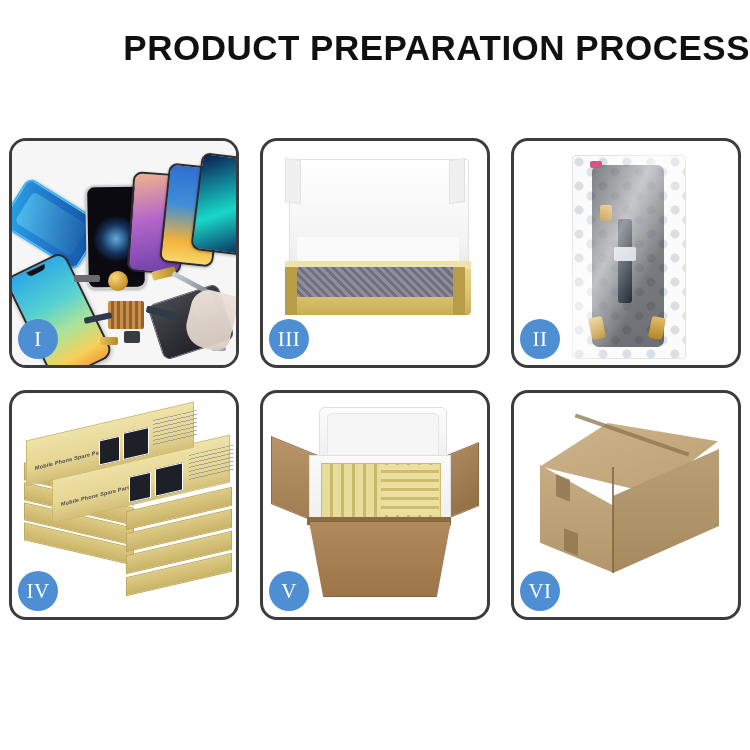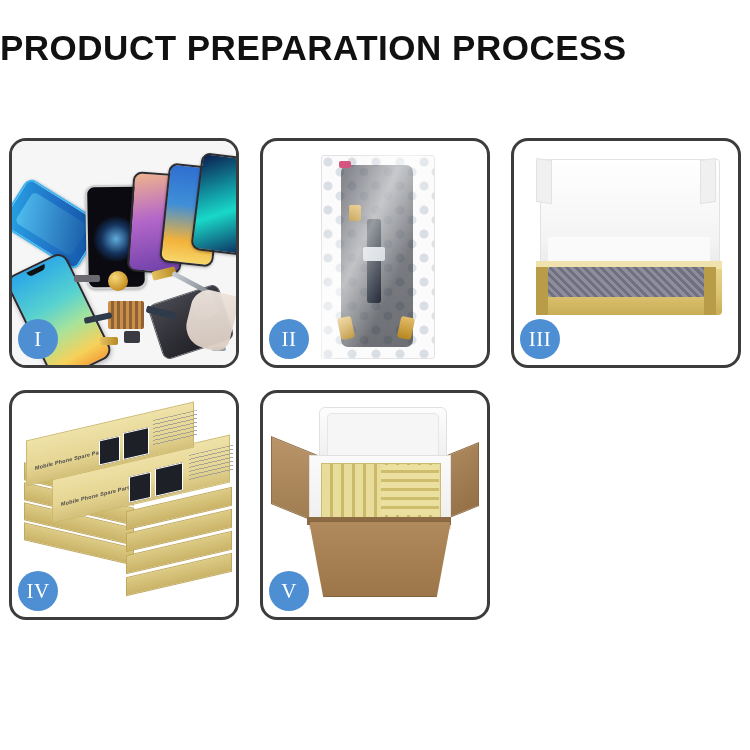--- a/index.html
+++ b/index.html
@@ -10,21 +10,21 @@
   body {
     width: 750px;
     height: 750px;
     font-family: "Liberation Sans", sans-serif;
     overflow: hidden;
     position: relative;
   }
 
   
   .header {
-    text-align: left;
+    text-align: right;
     padding-top: 30px;
   }
   .page-title {
     font-family: "Liberation Sans", sans-serif;
     font-size: 35px;
     font-weight: 700;
     letter-spacing: 0.5px;
     color: #111111;
     line-height: 1.0;
     margin: 0;
@@ -430,46 +430,46 @@
       <div class="part" style="left:112px;top:190px;width:16px;height:12px;background:#3a3a42;"></div>
       <div class="part" style="right:10px;top:206px;width:14px;height:4px;background:#9aa0a8;"></div>
       <div class="tweezer"></div>
       <div class="hand"></div>
     </div>
     <div class="badge">I</div>
   </div>
 
   <div class="panel">
     <div class="panel-stage">
+      <div class="p3-lid"></div>
+      <div class="p3-lid-tab-l"></div>
+      <div class="p3-lid-tab-r"></div>
+      <div class="p3-foamback"></div>
+      <div class="p3-tray"></div>
+      <div class="p3-tray-lip"></div>
+      <div class="p3-tray-inner"></div>
+      <div class="p3-edge-l"></div>
+      <div class="p3-edge-r"></div>
+    </div>
+    <div class="badge">III</div>
+  </div>
+
+  <div class="panel">
+    <div class="panel-stage">
       <div class="p2-bag"></div>
       <div class="p2-lcd"></div>
       <div class="p2-flex"></div>
       <div class="p2-conn"></div>
       <div class="p2-gold1"></div>
       <div class="p2-gold2"></div>
       <div class="p2-gold3"></div>
       <div class="p2-pink"></div>
       <div class="p2-sheen"></div>
     </div>
     <div class="badge">II</div>
-  </div>
-
-  <div class="panel">
-    <div class="panel-stage">
-      <div class="p3-lid"></div>
-      <div class="p3-lid-tab-l"></div>
-      <div class="p3-lid-tab-r"></div>
-      <div class="p3-foamback"></div>
-      <div class="p3-tray"></div>
-      <div class="p3-tray-lip"></div>
-      <div class="p3-tray-inner"></div>
-      <div class="p3-edge-l"></div>
-      <div class="p3-edge-r"></div>
-    </div>
-    <div class="badge">III</div>
   </div>
 
   <div class="panel">
     <div class="panel-stage">
       <div class="p4-stack">
 
         <div class="p4-side" style="left:2px;top:120px;width:108px;height:16px;transform:skewY(13deg);"></div>
         <div class="p4-side" style="left:2px;top:100px;width:108px;height:16px;transform:skewY(13deg);"></div>
         <div class="p4-side" style="left:2px;top:80px;width:108px;height:16px;transform:skewY(13deg);"></div>
         <div class="p4-side" style="left:2px;top:60px;width:108px;height:16px;transform:skewY(13deg);"></div>
@@ -505,14 +505,26 @@
       <div class="p5-flap-r"></div>
       <div class="p5-foambody"></div>
       <div class="p5-content"></div>
       <div class="p5-content2"></div>
       <div class="p5-rim"></div>
       <div class="p5-front"></div>
     </div>
     <div class="badge">V</div>
   </div>
 
+  <div class="panel">
+    <div class="panel-stage">
+      <div class="p6-top"></div>
+      <div class="p6-left"></div>
+      <div class="p6-right"></div>
+      <div class="p6-seam"></div>
+      <div class="p6-vedge"></div>
+      <div class="p6-tape1"></div>
+      <div class="p6-tape2"></div>
+    </div>
+    <div class="badge">VI</div>
+  </div>
 
 </div>
 
 </body></html>

